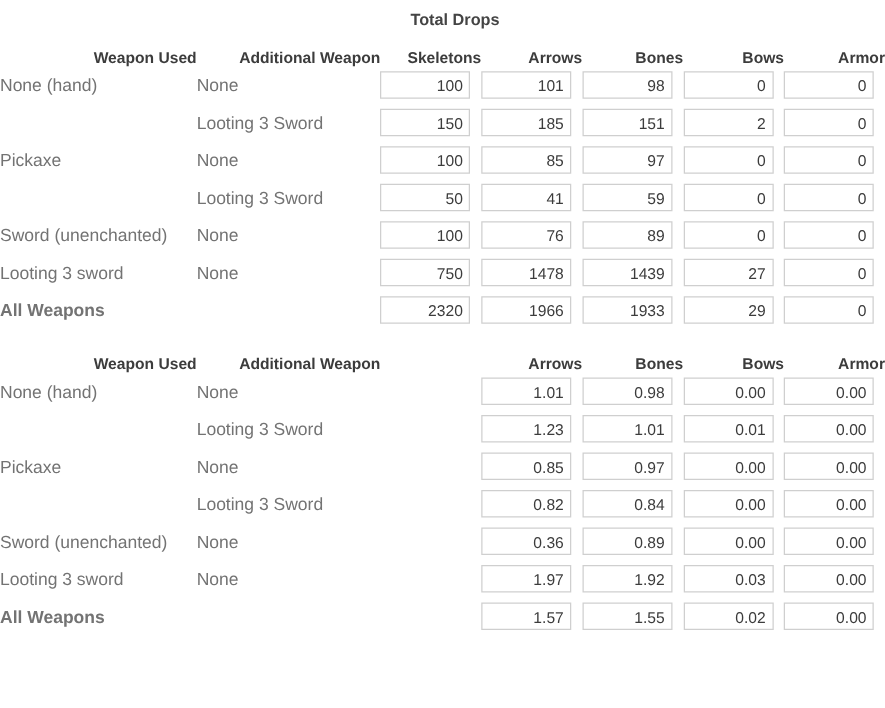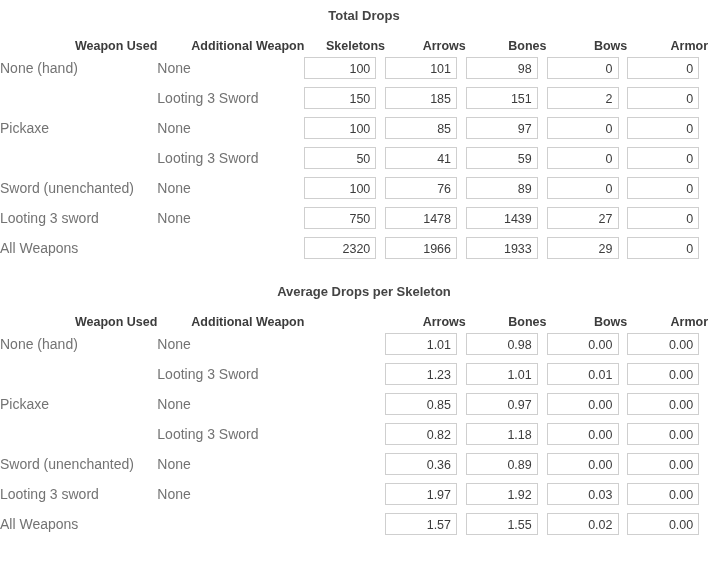--- a/index.html
+++ b/index.html
@@ -61,21 +61,21 @@
     margin-top: 20px;
   }
 
   .label-cell {
     font-size: 14px;
     color: #737373;
     white-space: nowrap;
     padding-right: 4px;
     height: 30px;
   }
-  .label-cell.bold { font-weight: normal; }
+  .label-cell.bold { font-weight: bold; }
 
   .box-wrap {
     padding: 2px 6px 2px 0;
     height: 30px;
     box-sizing: border-box;
   }
   .numbox {
     border: 1px solid #cfcfcf;
     background: #ffffff;
     height: 22px;
@@ -250,21 +250,20 @@
           </td>
         <td class="box-wrap">
             <div class="numbox">0</div>
           </td>
       </tr>
     </tbody>
   </table>
 </div>
 
 <div class="section" id="section-average">
-  <div class="section-title">Average Drops per Skeleton</div>
   <table class="grid">
     <colgroup>
       <col class="col-weapon">
         <col class="col-addl">
       <col class="spacer-col">
         <col class="col-cell">
         <col class="col-cell">
         <col class="col-cell">
         <col class="col-cell">
     </colgroup>
@@ -340,21 +339,21 @@
       <tr>
         <td class="label-cell"></td>
         <td class="label-cell">Looting 3 Sword</td>
         <td class="box-wrap">
             <div class="numbox empty"></div>
           </td>
         <td class="box-wrap">
             <div class="numbox">0.82</div>
           </td>
         <td class="box-wrap">
-            <div class="numbox">1.18</div>
+            <div class="numbox">0.84</div>
           </td>
         <td class="box-wrap">
             <div class="numbox">0.00</div>
           </td>
         <td class="box-wrap">
             <div class="numbox">0.00</div>
           </td>
       </tr>
       <tr>
         <td class="label-cell">Sword (unenchanted)</td>

